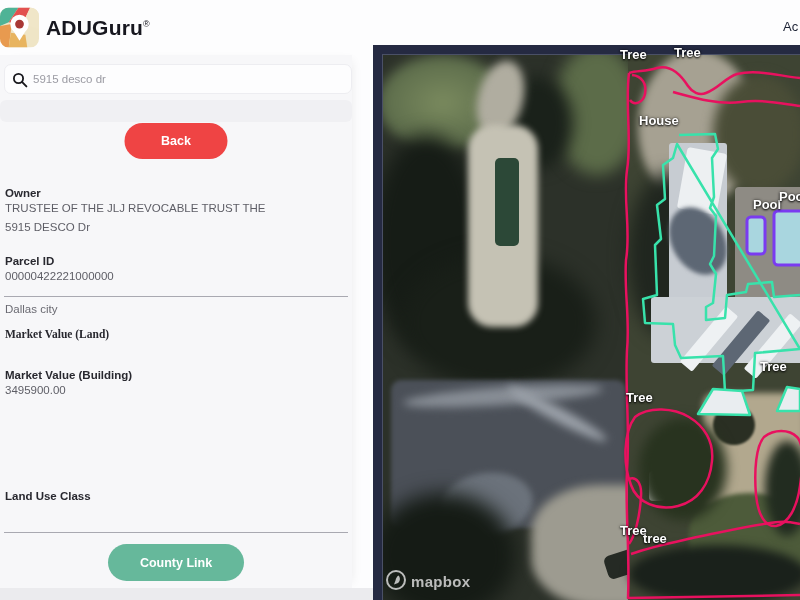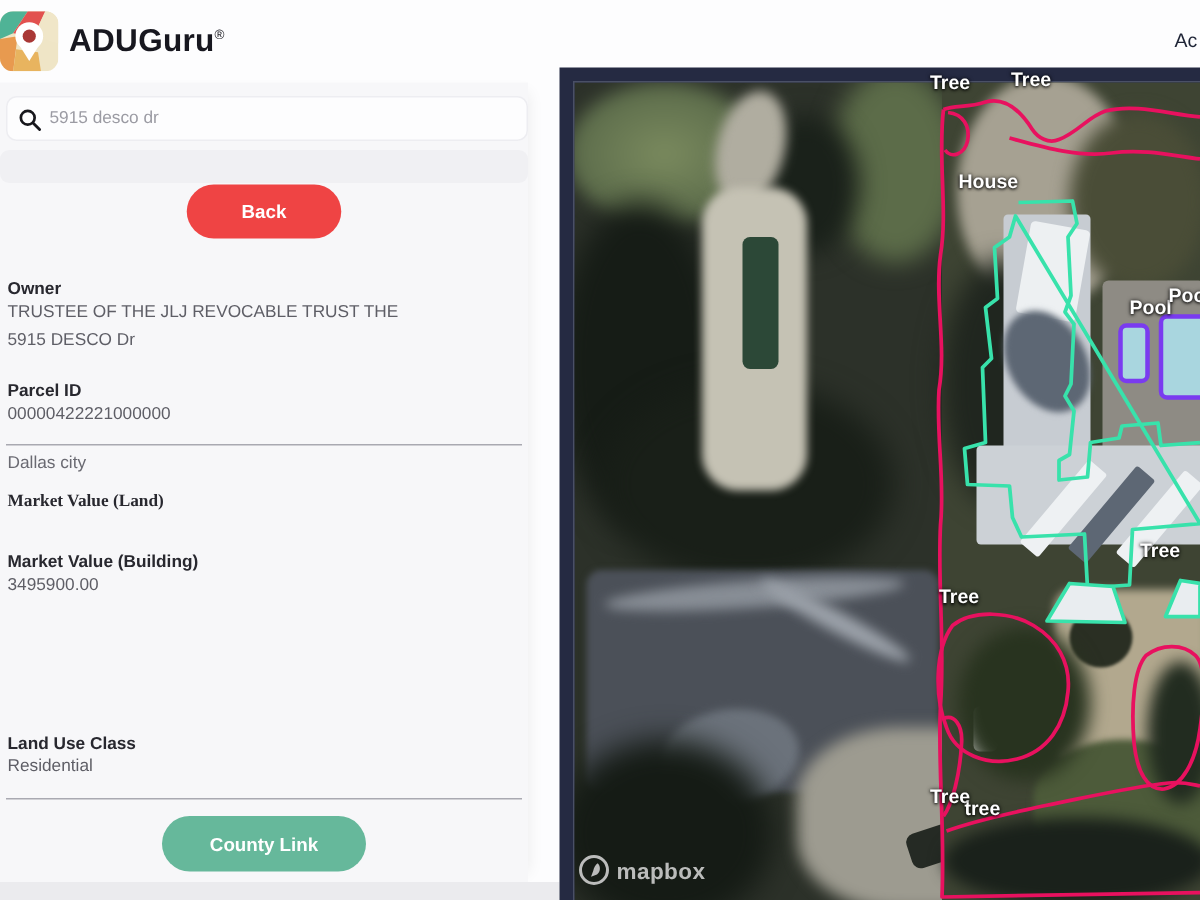--- a/index.html
+++ b/index.html
@@ -120,21 +120,20 @@
 
   <div class="field" id="f-mvland">
     <div class="lbl">Market Value (Land)</div>
   </div>
   <div class="field" id="f-mvbldg">
     <div class="lbl">Market Value (Building)</div>
     <div class="val">3495900.00</div>
   </div>
   <div class="field" id="f-luclass">
     <div class="lbl">Land Use Class</div>
-    <div class="val">Residential</div>
   </div>
 
   <div class="divider" id="div-2"></div>
   <button id="county-button" class="pill">County Link</button>
 </div>
 <div id="bottom-strip"></div>
 
 <div id="map-panel">
   <div id="map-inner">
 

